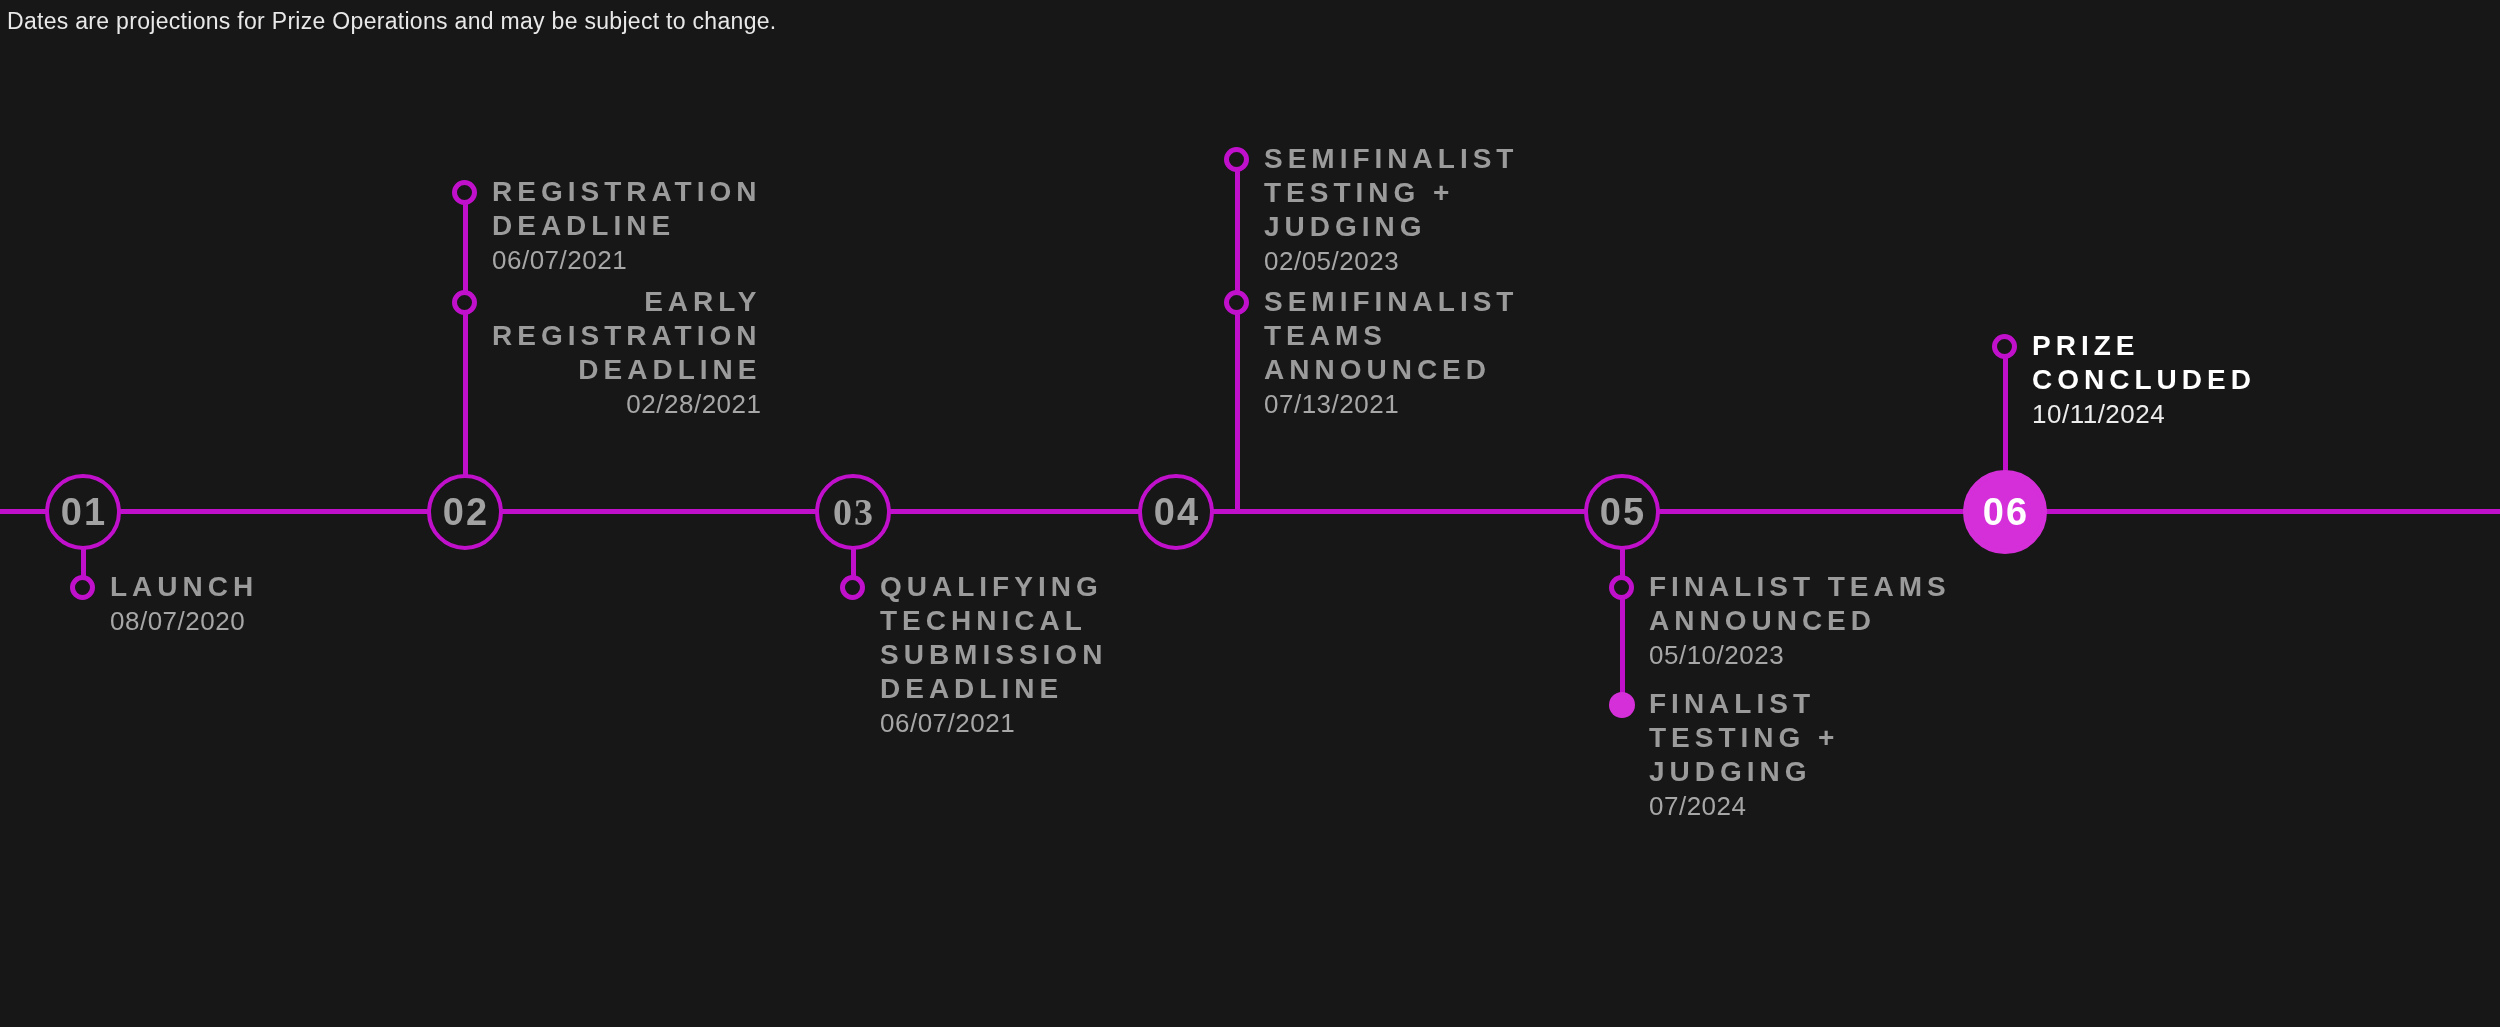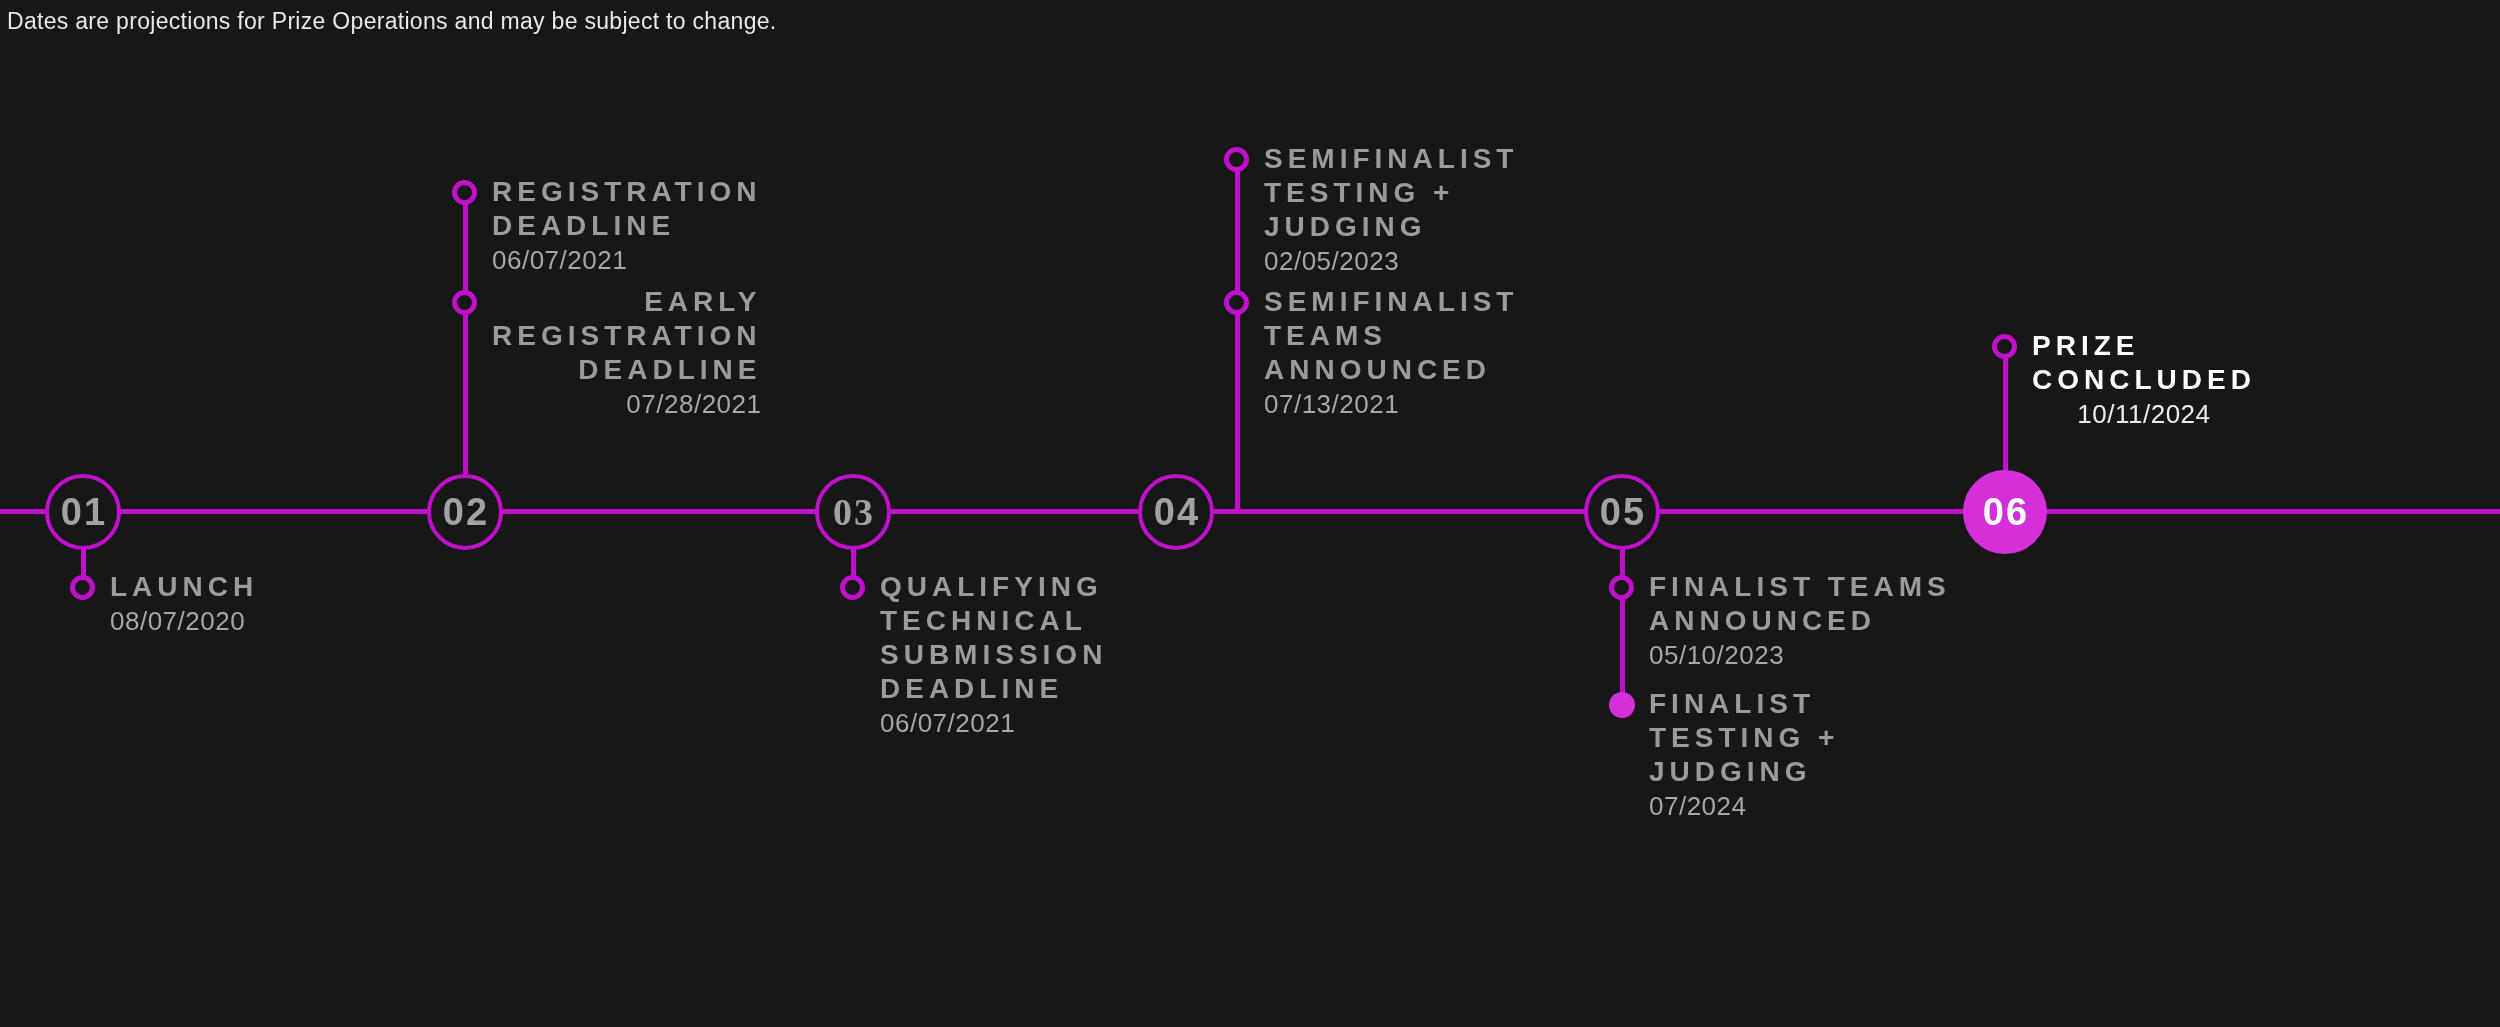--- a/index.html
+++ b/index.html
@@ -65,21 +65,21 @@
   .event-title{
     font-size:28px;font-weight:bold;letter-spacing:5px;
     line-height:34px;color:var(--title-gray);
     white-space:pre-line;text-transform:uppercase;
   }
   .event-date{
     font-size:26px;letter-spacing:0.5px;line-height:34px;
     color:var(--date-gray);white-space:nowrap;
   }
   .event-text.highlight .event-title{color:var(--white);}
-  .event-text.highlight .event-date{color:#ECECEC;text-align:center;}
+  .event-text.highlight .event-date{color:#ECECEC;}
 </style>
 </head>
 <body>
 
 <div class="canvas">
 
   <div class="disclaimer">Dates are projections for Prize Operations and may be subject to change.</div>
 
   <div class="axis"></div>
 
@@ -104,21 +104,21 @@
     <div class="event-text" style="left:492px;top:175px;">
       <div class="event-title">REGISTRATION
 DEADLINE</div>
       <div class="event-date">06/07/2021</div>
     </div>
     <div class="marker hollow" style="left:452px;top:290px;"></div>
     <div class="event-text" style="left:492px;top:285px;text-align:right;">
       <div class="event-title">EARLY
 REGISTRATION
 DEADLINE</div>
-      <div class="event-date">07/28/2021</div>
+      <div class="event-date">02/28/2021</div>
     </div>
   </div>
 
   <div>
     <div class="stem" style="left:851px;top:548px;height:40px;"></div>
     <div class="node-circle" style="left:815px;font-family:Liberation Serif, serif;">
       <span class="node-number">03</span>
     </div>
     <div class="marker hollow" style="left:840px;top:575px;"></div>
     <div class="event-text" style="left:880px;top:570px;">

